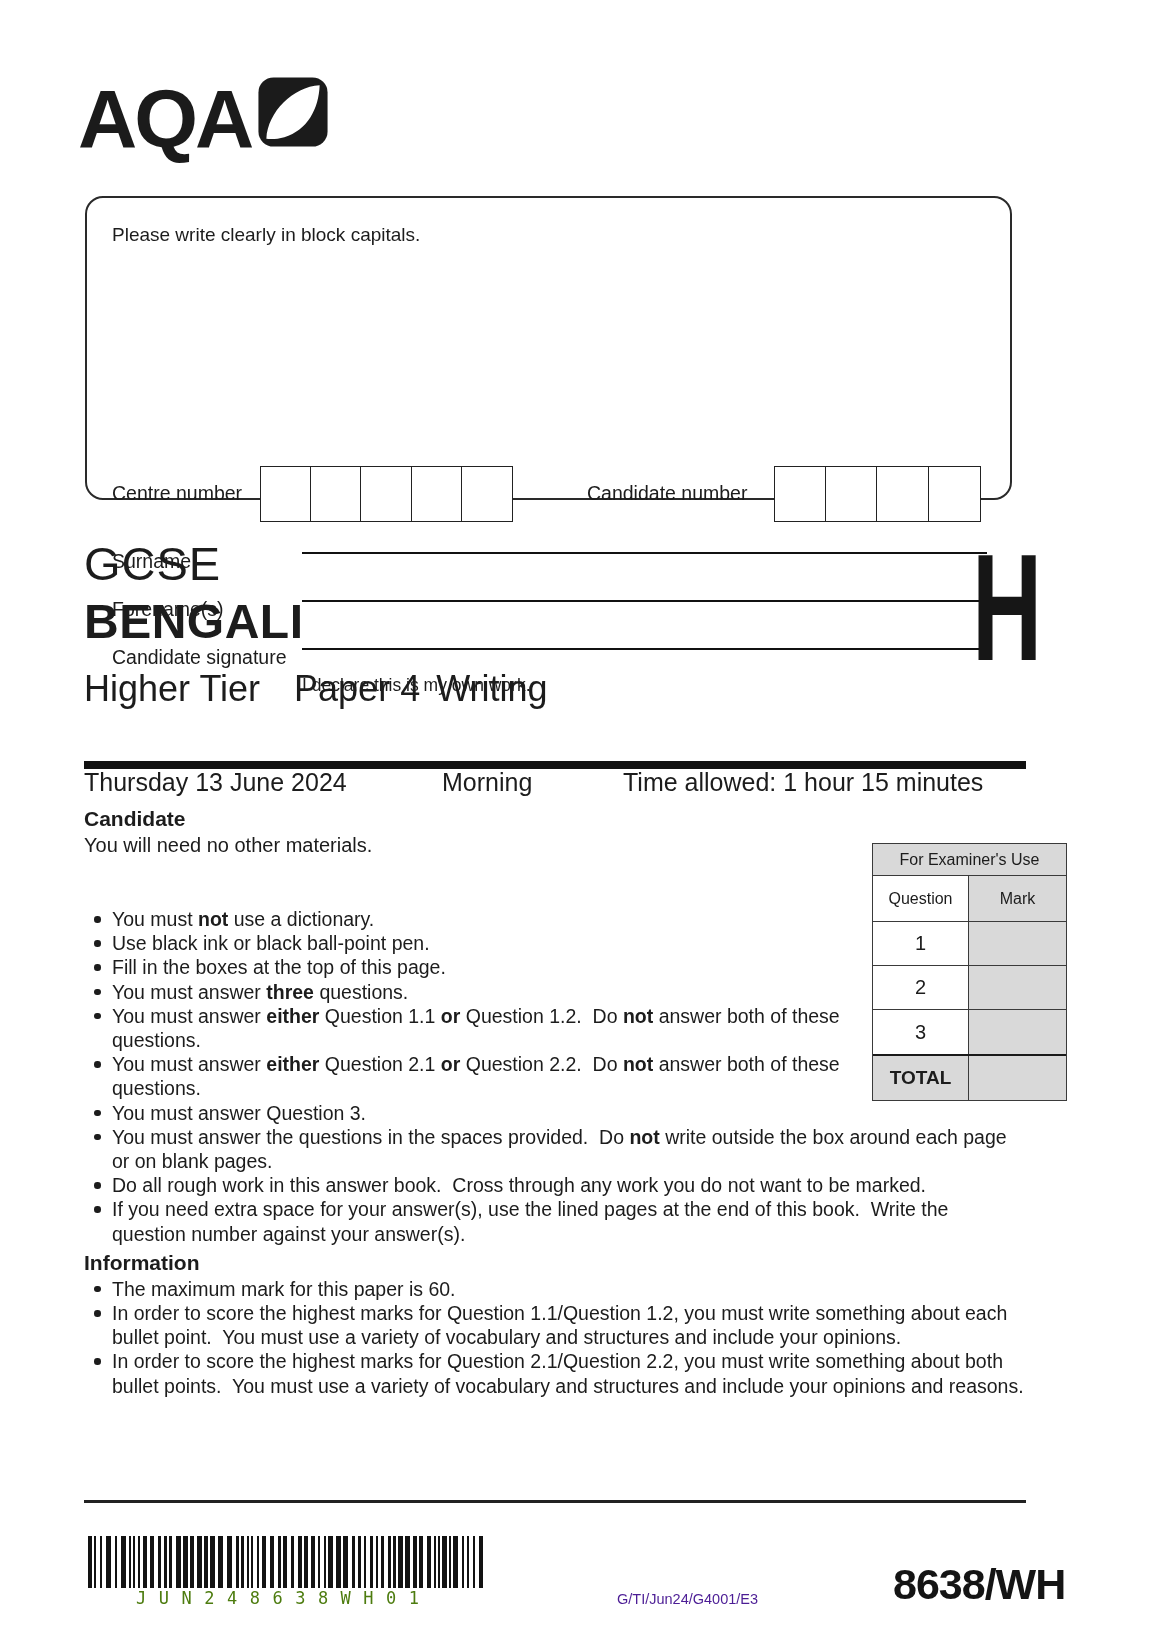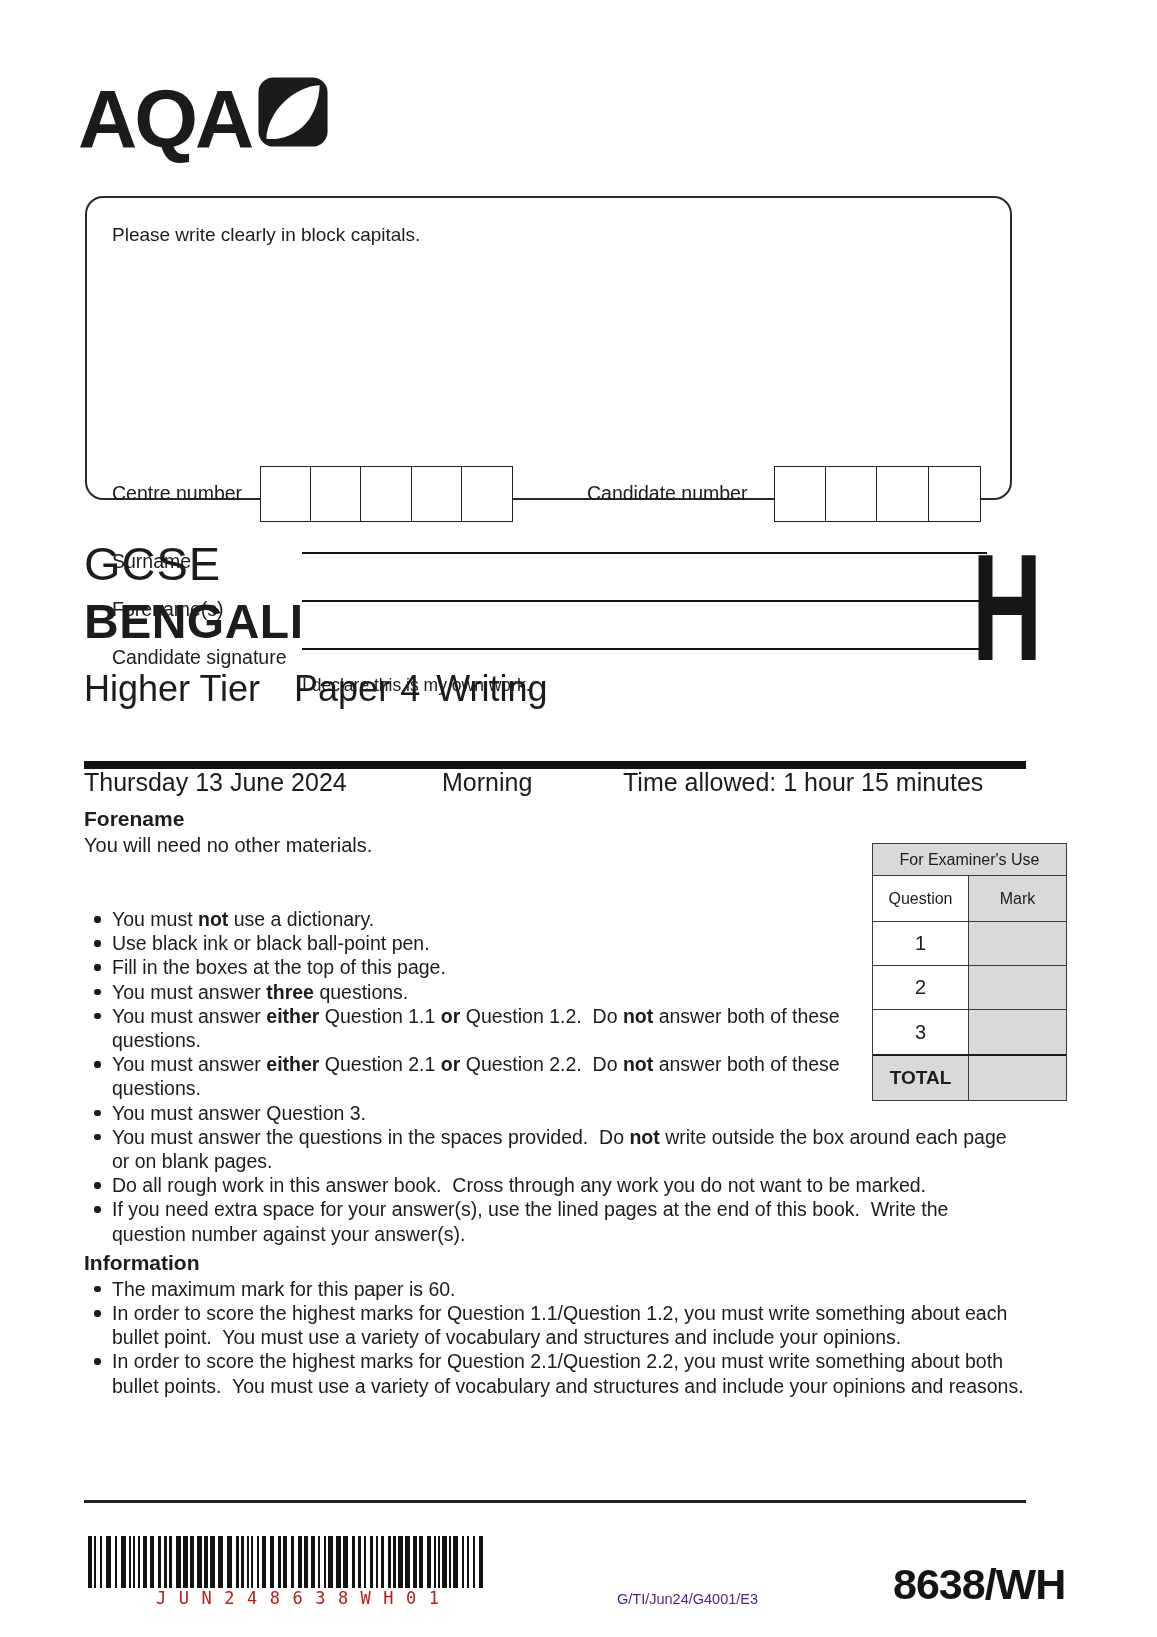--- a/index.html
+++ b/index.html
@@ -85,22 +85,22 @@
   .et-head { height:46px; }
   .et-head .et-m { display:flex; align-items:center; justify-content:center; }
   .et-qrow { height:44px; font-size:20px; }
   .et-total { height:46px; border-top:2.4px solid #1a1a1a; }
   .et-total .et-q { background:#d9d9d9; font-weight:700; font-size:19px; }
 
   
   .barcode { position:absolute; left:88px; top:1536px; width:400px; height:52px; display:flex; align-items:stretch; }
   .barcode div { background:#121212; height:100%; }
   .barcode-text {
-    position:absolute; left:156px; top:1588px; font-size:17px; letter-spacing:12.5px;
-    font-family:"DejaVu Sans Mono", monospace; color:#b91c1c;
+    position:absolute; left:136px; top:1588px; font-size:17px; letter-spacing:12.5px;
+    font-family:"DejaVu Sans Mono", monospace; color:#4d7c0f;
   }
   .doc-code  { position:absolute; left:617px; top:1591px; font-size:14.5px; color:#4c1d95; }
   .paper-code{ position:absolute; left:893px; top:1560px; font-size:43px; font-weight:700; letter-spacing:-1px; color:#141414; }
 </style>
 </head>
 <body>
 
 <div class="logo">
   <span class="logo-text">AQA</span>
   <span class="logo-leaf">
@@ -152,21 +152,21 @@
 
 <div class="rule-thick"></div>
 
 <div class="flow">
   <div class="date-row">
     <span class="d1">Thursday 13 June 2024</span>
     <span class="d2">Morning</span>
     <span class="d3">Time allowed: 1 hour 15 minutes</span>
   </div>
 
-  <h3 class="materials-h">Forename</h3>
+  <h3 class="materials-h">Candidate</h3>
   <div class="materials-body">You will need no other materials.</div>
 
   <h3 class="instructions-h">Instructions</h3>
   <ul class="blist">
       <li><span>You must </span><span style="font-weight: 700;">not</span><span> use a dictionary.</span></li>
       <li><span>Use black ink or black ball-point pen.</span></li>
       <li><span>Fill in the boxes at the top of this page.</span></li>
       <li><span>You must answer </span><span style="font-weight: 700;">three</span><span> questions.</span></li>
       <li class="narrow"><span>You must answer </span><span style="font-weight: 700;">either</span><span> Question 1.1 </span><span style="font-weight: 700;">or</span><span> Question 1.2.  Do </span><span style="font-weight: 700;">not</span><span> answer both of these questions.</span></li>
       <li class="narrow"><span>You must answer </span><span style="font-weight: 700;">either</span><span> Question 2.1 </span><span style="font-weight: 700;">or</span><span> Question 2.2.  Do </span><span style="font-weight: 700;">not</span><span> answer both of these questions.</span></li>

